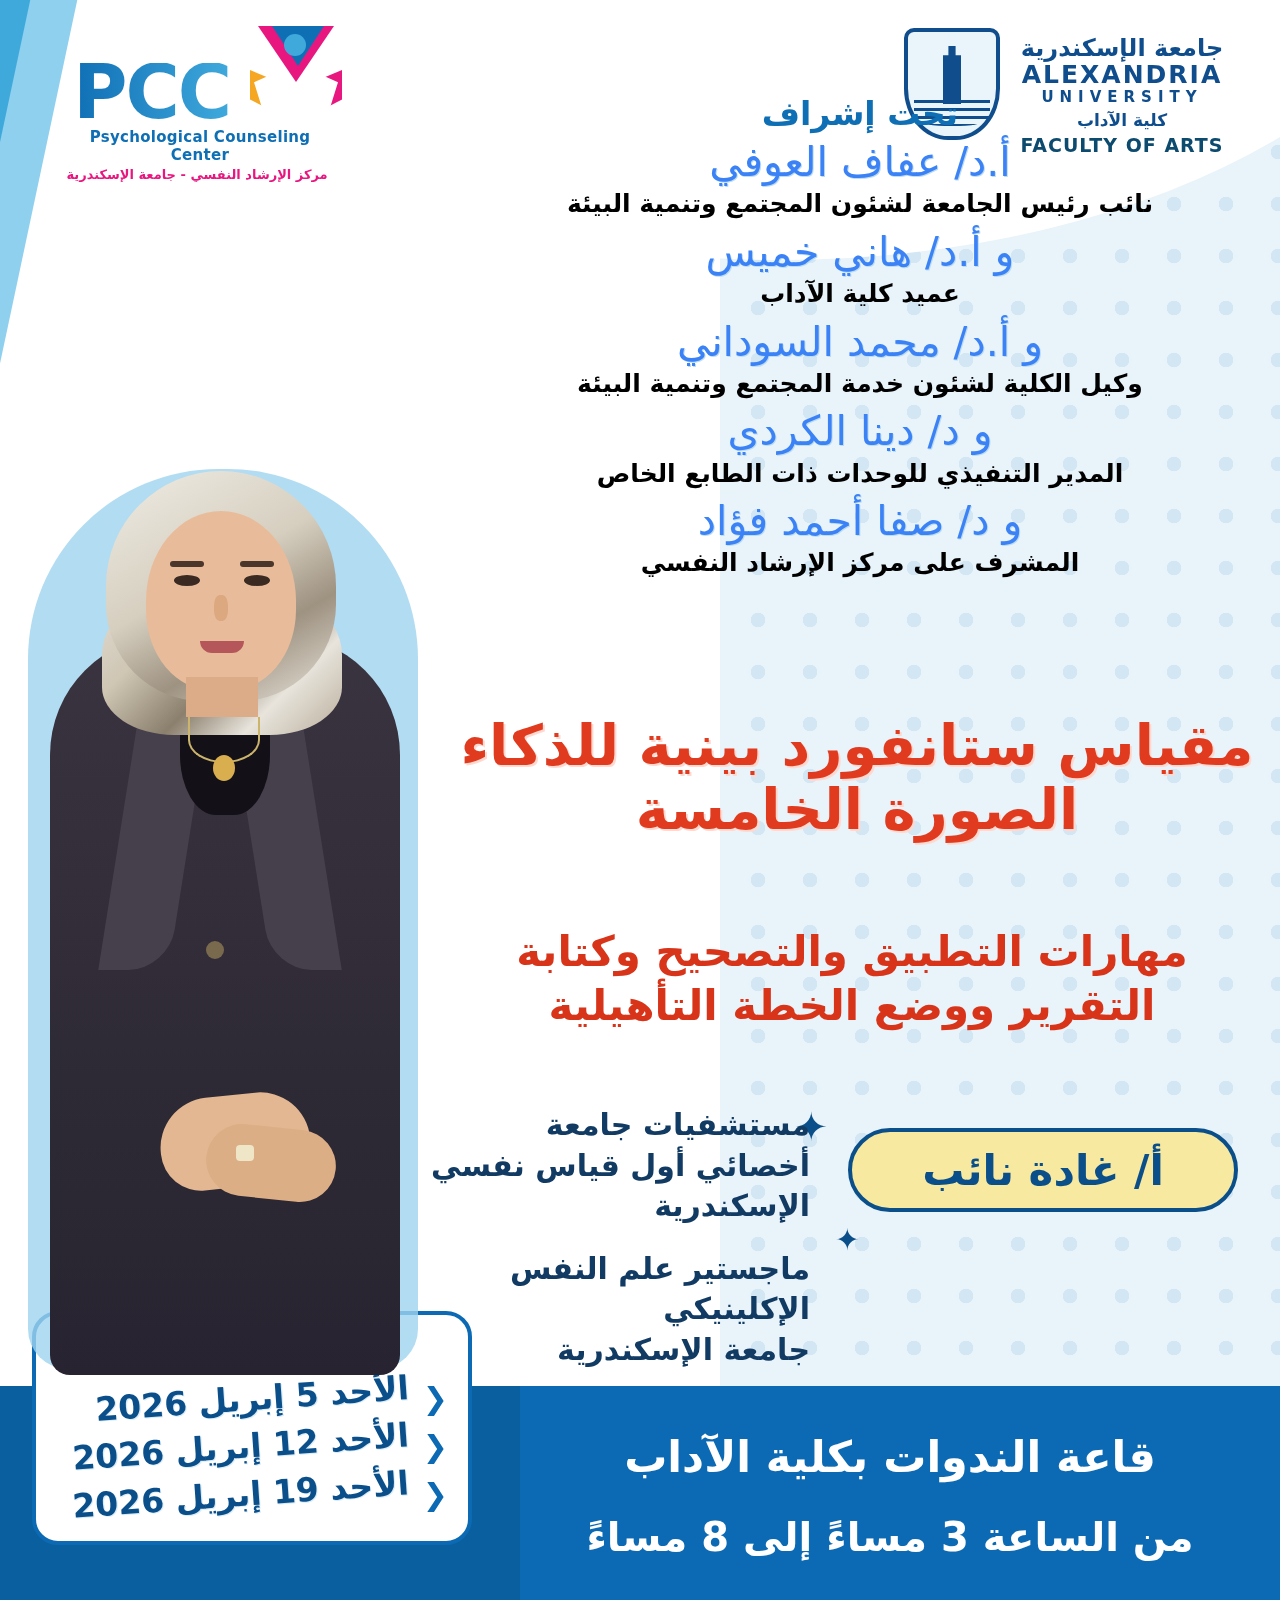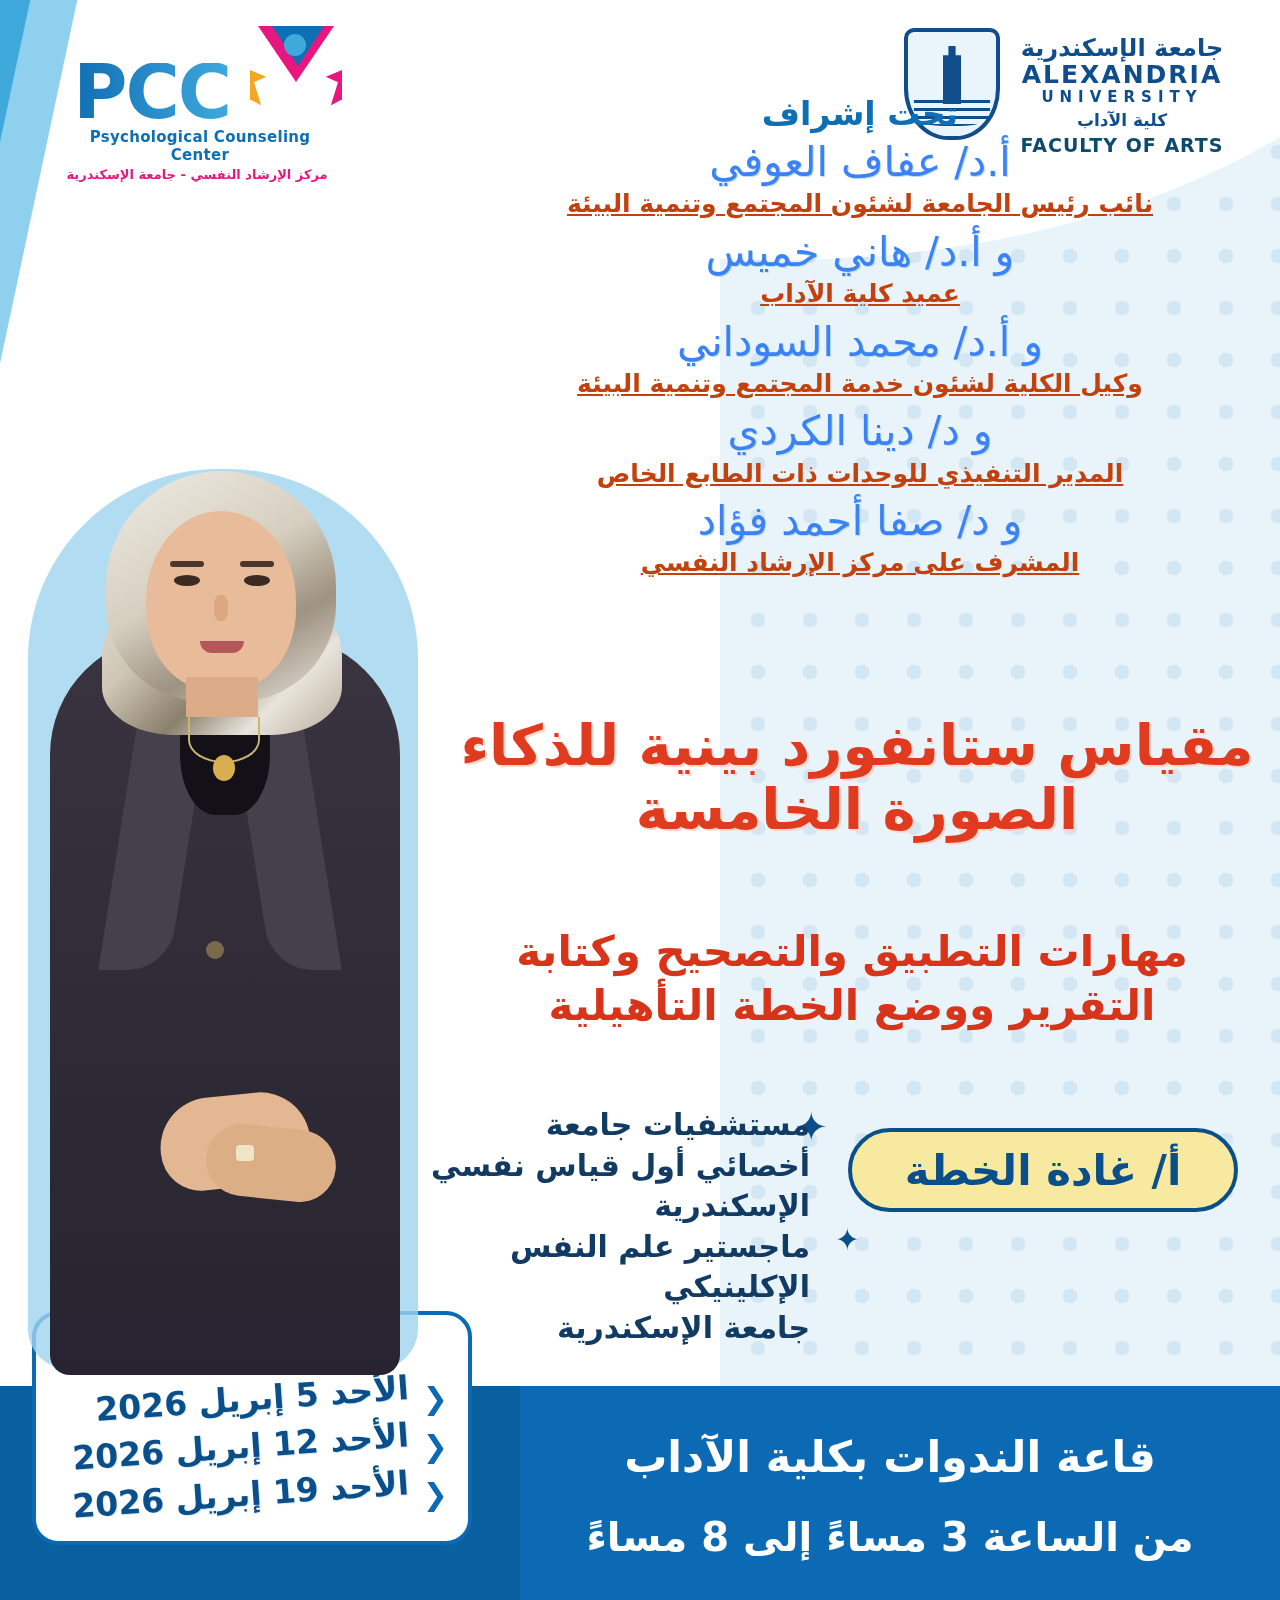--- a/index.html
+++ b/index.html
@@ -129,21 +129,21 @@
   .supervision{
     position:absolute; right:0; top:94px; width:860px; text-align:center; direction:rtl;
     padding-left:20px;
   }
   .sup-title{ font-size:33px; color:#0f6fb5; font-weight:bold; margin-bottom:4px; }
   .sup-name{
     font-size:41px; font-weight:normal; color:#3b82f6;
     letter-spacing:2px; line-height:1.25;
     text-shadow:1px 1px 0 #bcdcf0;
   }
-  .sup-role{ font-size:25px; color:#c2410c; font-weight:bold; line-height:1.3; margin-bottom:6px;text-decoration:underline;}
+  .sup-role{ font-size:25px; color:#000000; font-weight:bold; line-height:1.3; margin-bottom:6px;}
 
   
   .main-title{
     position:absolute; right:0; top:714px; width:870px; text-align:center; direction:rtl;
     padding-left:24px;
     font-size:56px; font-weight:bold; color:#e03a1f; line-height:1.15;
     text-shadow:2px 2px 0 #ffd9d0;
   }
   .sub-title{
     position:absolute; right:0; top:925px; width:880px; text-align:center; direction:rtl;
@@ -161,21 +161,21 @@
     font-size:42px; font-weight:bold; color:#0b4f8a; letter-spacing:1px;
   }
   .spark{ position:absolute; color:#0b4f8a; font-size:40px; }
   .spark-a{ right:452px; top:1104px; }
   .spark-b{ right:420px; top:1222px; font-size:30px; }
 
   .speaker-info{
     position:absolute; right:470px; top:1105px; width:420px; text-align:right; direction:rtl;
     font-size:30px; font-weight:bold; color:#123b63; line-height:1.35;
   }
-  .speaker-info .l2{ }
+  .speaker-info .l2{ margin-top:22px; }
 
   
   .days-box{
     position:absolute; left:32px; bottom:55px; width:440px;
     background:#ffffff; border:4px solid #0b6ab3; border-radius:26px;
     padding:14px 20px 18px; direction:rtl; text-align:center;
   }
   .days-title{ font-size:36px; font-weight:bold; color:#0b4f8a; margin-bottom:8px; }
   .day-row{
     display:flex; align-items:center; justify-content:flex-start; gap:14px;
@@ -353,21 +353,21 @@
 
   <div class="sub-title">
     <div>مهارات التطبيق والتصحيح وكتابة</div>
     <div>التقرير ووضع الخطة التأهيلية</div>
   </div>
 
   <div class="spark spark-a">✦</div>
   <div class="spark spark-b">✦</div>
 
   <div class="speaker-badge">
-    <span>أ/ غادة الخطة</span>
+    <span>أ/ غادة نائب</span>
   </div>
 
   <div class="speaker-info">
     <div>مستشفيات جامعة</div>
     <div>أخصائي أول قياس نفسي</div>
     <div>الإسكندرية</div>
     <div class="l2">ماجستير علم النفس الإكلينيكي</div>
     <div>جامعة الإسكندرية</div>
   </div>
 

